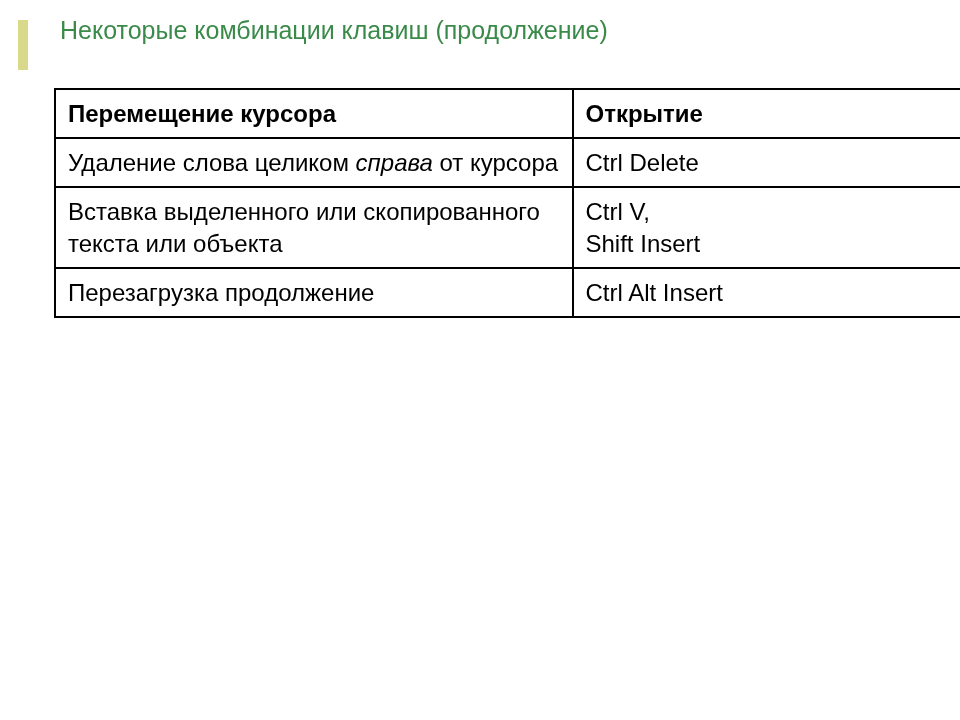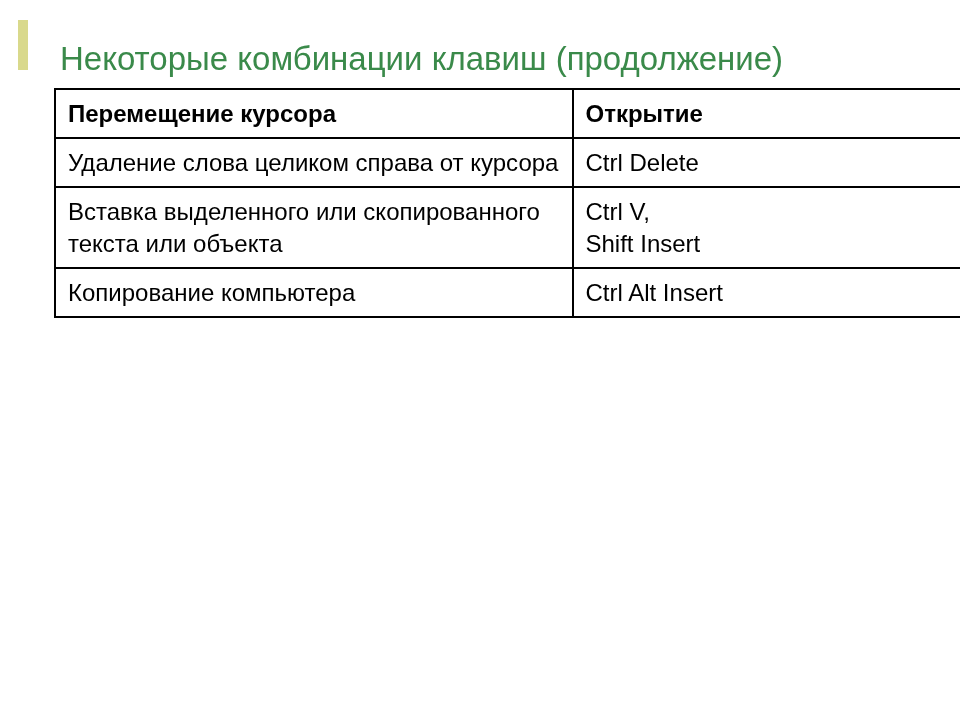--- a/index.html
+++ b/index.html
@@ -18,22 +18,22 @@
       position: absolute;
       left: 18px;
       top: 20px;
       width: 10px;
       height: 50px;
       background: #d9d98c;
     }
     .slide-title {
       position: absolute;
       left: 60px;
-      top: 40px;
-      font-size: 33px;
+      top: 16px;
+      font-size: 25px;
       color: #3a8a4a;
       font-weight: normal;
       font-family: Arial, sans-serif;
     }
     .table-container {
       position: absolute;
       left: 54px;
       top: 88px;
       width: 909px;
     }
@@ -53,20 +53,21 @@
     th {
       font-weight: bold;
     }
     .col-left {
       width: 485px;
     }
     .col-right {
       width: 365px;
     }
     .italic {
+      font-style: italic;
     }
   </style>
 </head>
 <body>
 
 <div class="accent-bar"></div>
 <h1 class="slide-title">Некоторые комбинации клавиш (продолжение)</h1>
 
 <div class="table-container">
   <table>
@@ -84,18 +85,18 @@
       <tr>
         <td><span>Удаление слова целиком </span><span class="italic">справа</span><span> от курсора</span></td>
         <td>Ctrl   Delete</td>
       </tr>
       <tr>
         <td><span>Вставка выделенного или скопированного текста или объекта</span><span class="italic"></span><span></span></td>
         <td style="white-space: pre-line; border-radius: 8px;">Ctrl  V,
 Shift  Insert</td>
       </tr>
       <tr>
-        <td><span>Копирование компьютера</span><span class="italic"></span><span></span></td>
+        <td><span>Перезагрузка продолжение</span><span class="italic"></span><span></span></td>
         <td>Ctrl Alt Insert</td>
       </tr>
     </tbody>
   </table>
 </div>
 
 </body></html>

